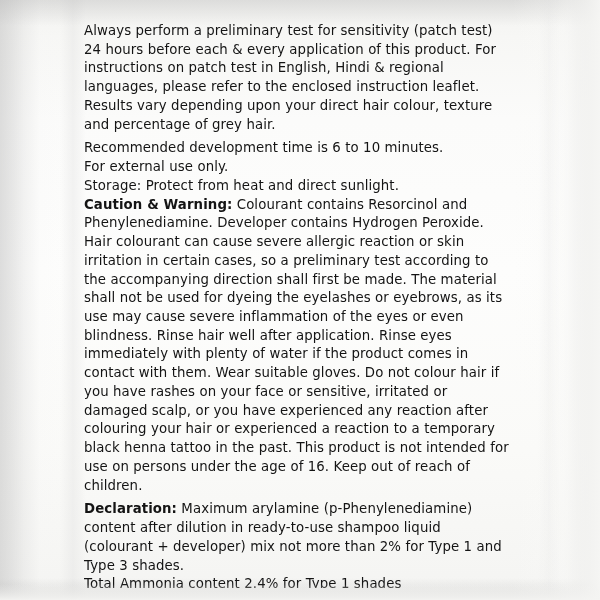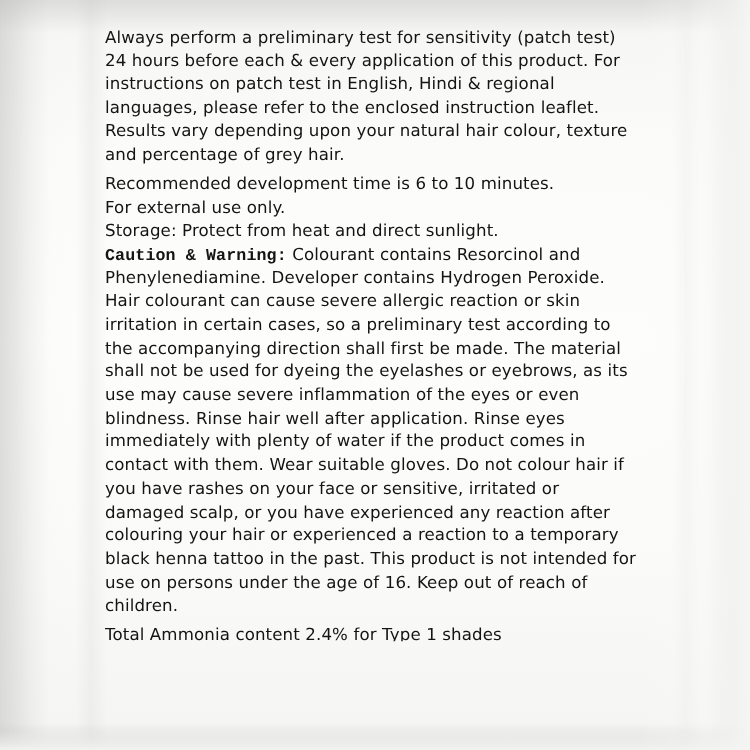--- a/index.html
+++ b/index.html
@@ -56,21 +56,20 @@
     text-align: left;
   }
   .blk {
     margin-bottom: 0px;
   }
   .gap {
     height: 5px;
   }
   .lbl {
     font-weight: bold;
-    font-family: Liberation Mono, monospace;
   }
   .clip-right {
     position: absolute;
     top: 0;
     right: 0;
     width: 88px;
     height: 600px;
     pointer-events: none;
     background: linear-gradient(270deg, rgba(248,248,246,0.92) 0%, rgba(250,250,248,0.35) 45%, rgba(255,255,255,0) 100%);
   }
@@ -94,27 +93,28 @@
 <div class="page">
   <div class="sheen s1"></div>
   <div class="sheen s2"></div>
   <div class="sheen s3"></div>
   <div class="sheen s4"></div>
   <div class="sheen top"></div>
   <div class="sheen bottom"></div>
 
   <div class="content">
     <p class="blk">Always perform a preliminary test for sensitivity (patch test) 24 hours before each &amp; every application of this product. For instructions on patch test in English, Hindi &amp; regional languages, please refer to the enclosed instruction leaflet.</p>
-    <p class="blk">Results vary depending upon your natural hair colour, texture and percentage of grey hair.</p>
+    <p class="blk">Results vary depending upon your direct hair colour, texture and percentage of grey hair.</p>
     <div class="gap"></div>
     <p class="blk">Recommended development time is 6 to 10 minutes.</p>
     <p class="blk">For external use only.</p>
     <p class="blk">Storage: Protect from heat and direct sunlight.</p>
     <p class="blk"><span class="lbl">Caution &amp; Warning:</span><span> Colourant contains Resorcinol and Phenylenediamine. Developer contains Hydrogen Peroxide.  Hair colourant can cause severe allergic reaction or skin irritation in certain cases, so a preliminary test according to the accompanying direction shall first be made. The material shall not be used for dyeing the eyelashes or eyebrows, as its use may cause severe inflammation of the eyes or even blindness. Rinse hair well after application. Rinse eyes immediately with plenty of water if the product comes in contact with them. Wear suitable gloves. Do not colour hair if you have rashes on your face or sensitive, irritated or damaged scalp, or you have experienced any reaction after colouring your hair or experienced a reaction to a temporary black henna tattoo in the past. This product is not intended for use on persons under the age of 16. Keep out of reach of children.</span></p>
     <div class="gap"></div>
+    <p class="blk"><span class="lbl">Declaration:</span><span> Maximum arylamine (p-Phenylenediamine) content after dilution in ready-to-use shampoo liquid (colourant + developer) mix not more than 2% for Type 1 and Type 3 shades.</span></p>
     <div class="cut">
       <p class="blk">Total Ammonia content 2.4% for Type 1 shades</p>
     </div>
   </div>
 
   <div class="clip-right"></div>
   <div class="fade-bottom"></div>
 </div>
 
 </body></html>

